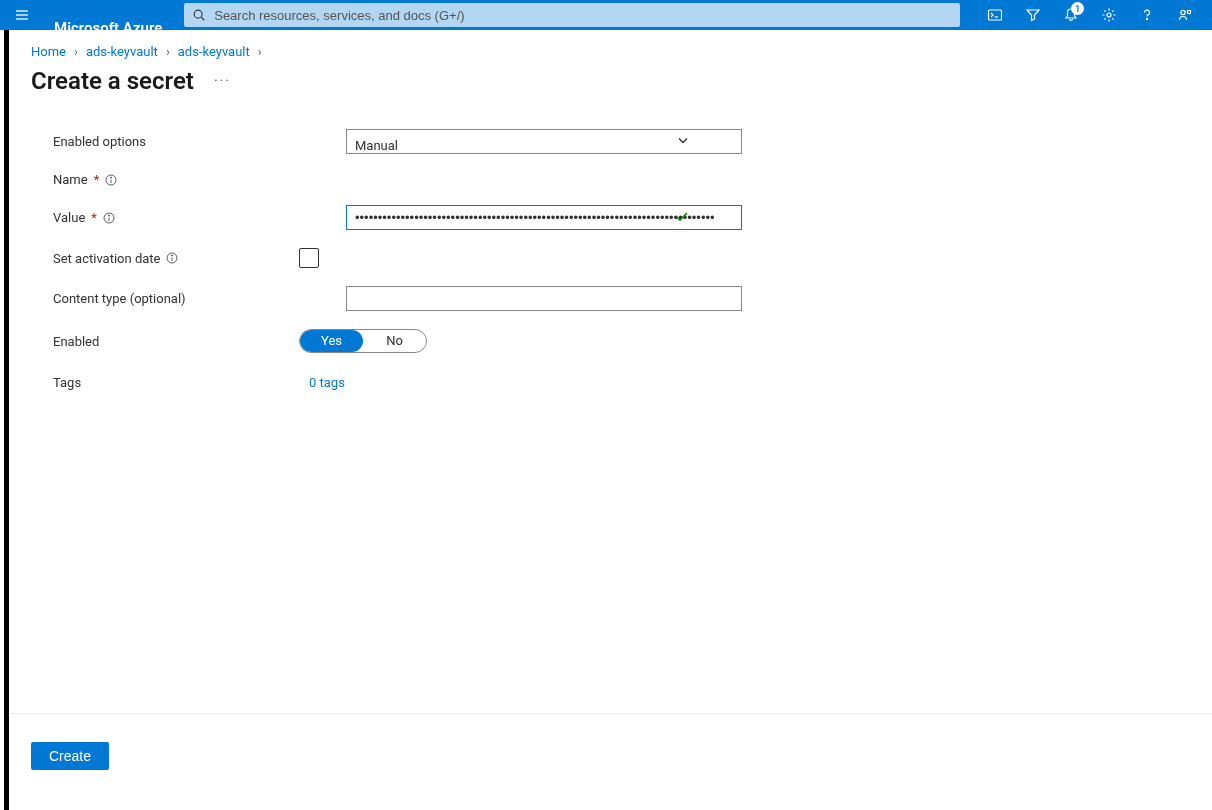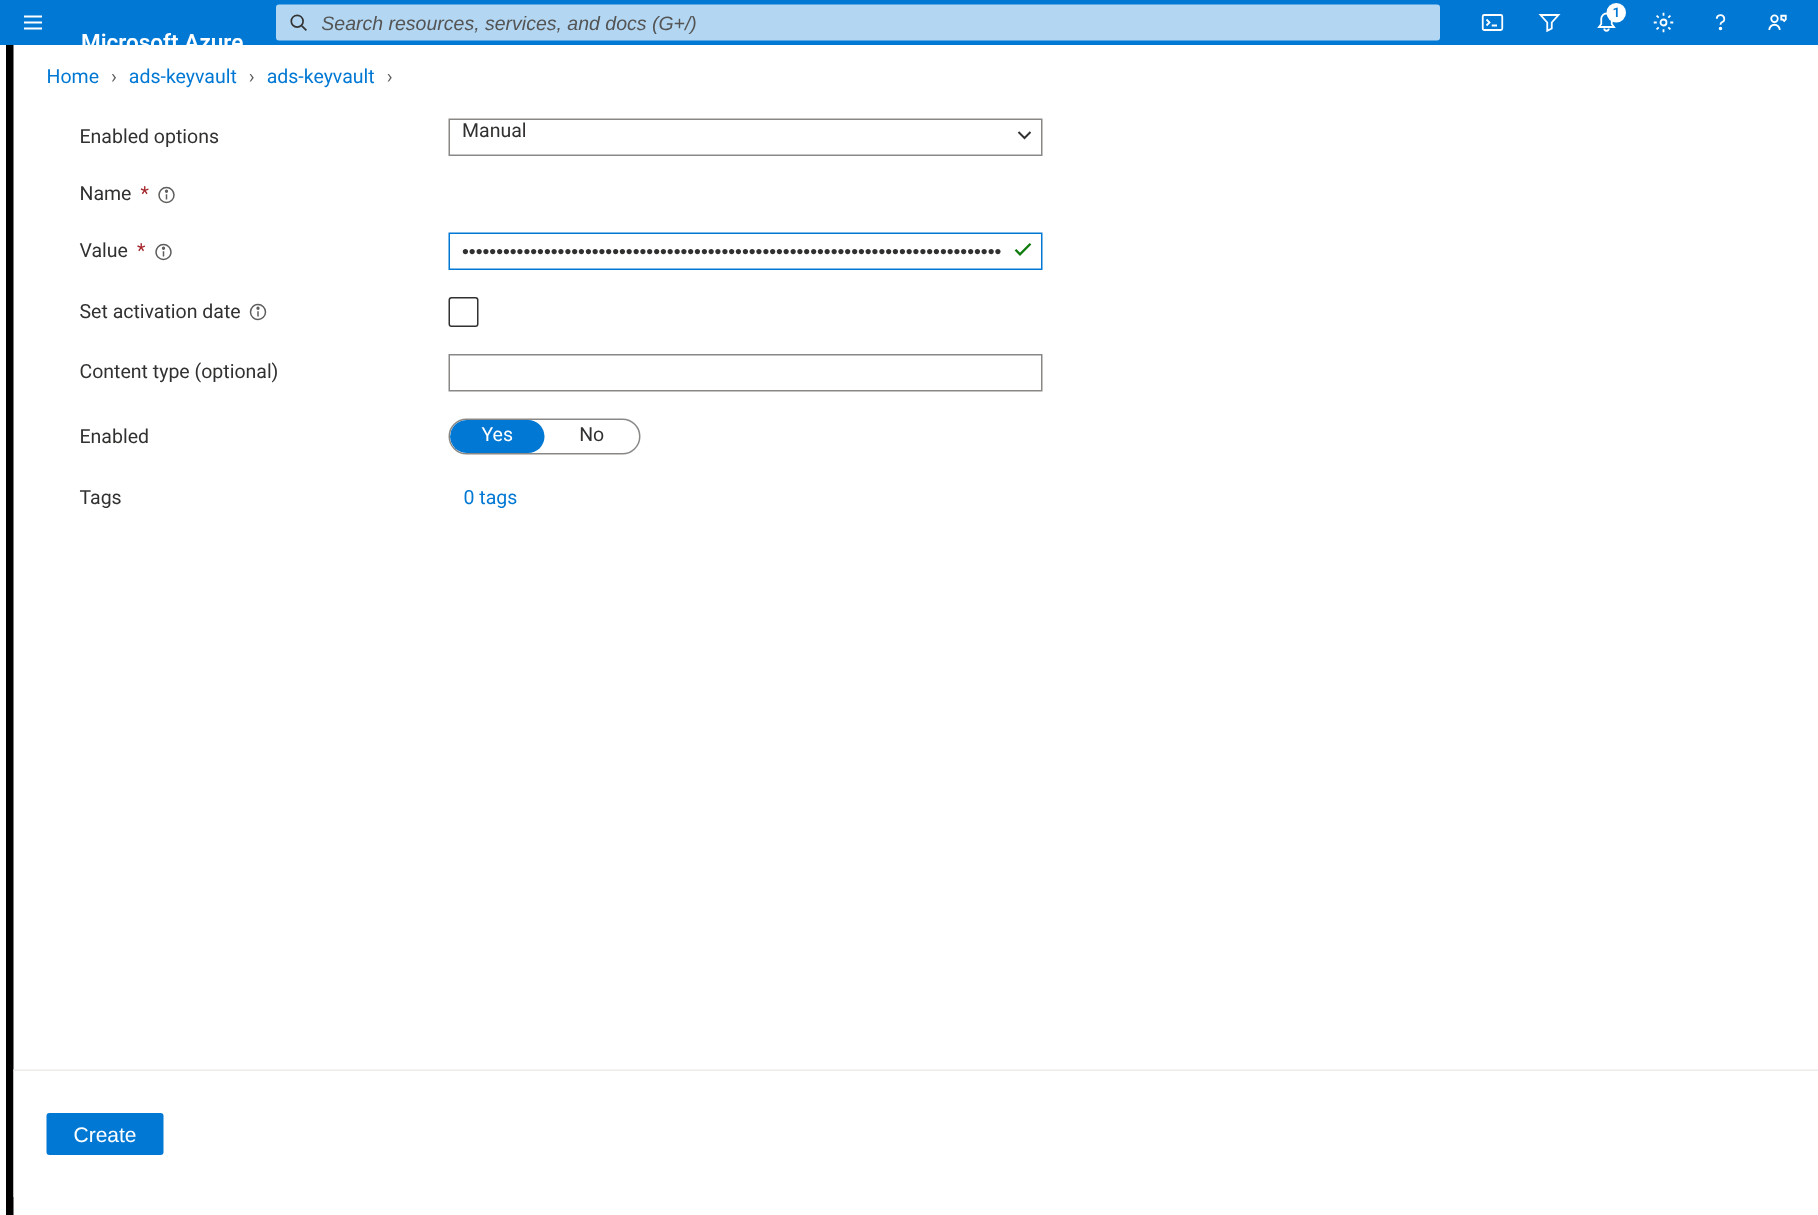--- a/index.html
+++ b/index.html
@@ -36,21 +36,21 @@
     display:flex; align-items:center;
     background: #b3d7f2;
     border-radius:2px;
     height:24px;
     padding:0 8px;
     min-width:200px;
   }
   .search-wrap svg { width:14px; height:14px; margin-right:6px; }
   .search-wrap input {
     border:none; background:transparent; outline:none;
-    flex:1; font-size:13px; color:#1d4ed8;font-style:italic;
+    flex:1; font-size:13px; color:#1d4ed8;
   }
   .search-wrap input::placeholder { color:#545454; }
   .top-icons { display:flex; align-items:center; padding-left:16px; }
   .top-icons .ticon {
     width:38px; height:30px;
     display:flex; align-items:center; justify-content:center;
     position:relative;
   }
   .top-icons .ticon svg { width:16px; height:16px; }
   .notif-badge {
@@ -103,21 +103,21 @@
   .info-ic { margin-left:2px; color:#605e5c; }
 
   .ctrl { width:396px; position:relative; }
 
   .select-box, .text-input {
     width:100%; height:25px;
     border:1px solid #8a8886;
     padding:0 26px 0 8px;
     font-size:13px; color:#323130;
     background:#fff;
-    display:flex; align-items:flex-start;
+    display:flex; align-items:flex-end;margin-left:47px;
   }
   .select-box { cursor:pointer; }
   .select-chevron {
     position:absolute; right:6px; top:50%; transform:translateY(-50%);
   }
   .select-chevron svg{ width:12px; height:12px; }
 
   .text-input { outline:none; }
   .name-field { border-color:#8d5fbf; }
   .value-field { border-color:#0078d4; border-width:1.5px; }
@@ -238,20 +238,24 @@
 
   <div class="breadcrumbs">
     <a href="#">Home</a>
     <span class="bc-sep">›</span>
     <a href="#">ads-keyvault</a>
     <span class="bc-sep">›</span>
     <a href="#">ads-keyvault</a>
     <span class="bc-sep">›</span>
   </div>
 
+  <div class="page-head">
+    <h1>Create a secret</h1>
+    <span class="more">···</span>
+  </div>
 
   <div class="form-area">
 
     <div class="form-row">
       <div class="form-label">
         <span>Enabled options</span>
       </div>
       <div class="ctrl">
         <div class="select-box">
             <span>Manual</span>

